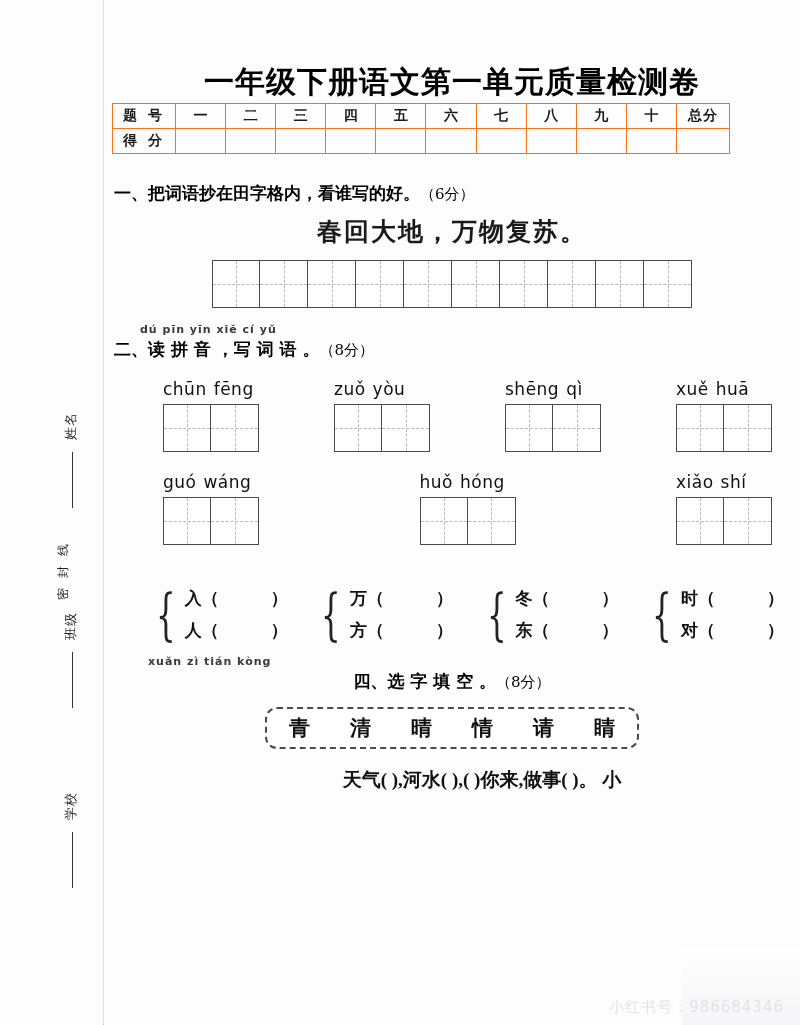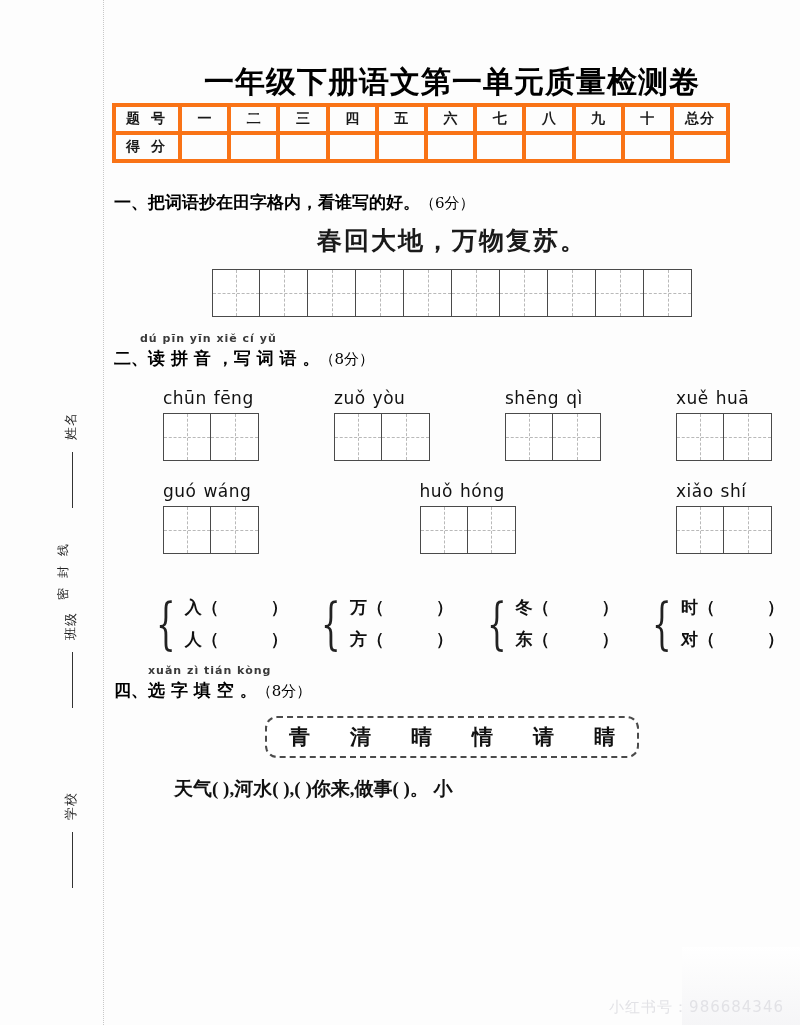--- a/index.html
+++ b/index.html
@@ -86,21 +86,21 @@
   }
 
   
   .score-table-wrap { padding: 0 16px 0 8px; }
   table.score-table {
     border-collapse: collapse;
     width: 618px;
     table-layout: fixed;
   }
   table.score-table td {
-    border: 4px solid #f97316;
+    border: 1px solid #f97316;
     height: 24px;
     text-align: center;
     vertical-align: middle;
     font-size: 14px;
     font-family: "DejaVu Serif", "Liberation Serif", serif;
     font-weight: bold;
     padding: 0;
   }
   table.score-table td.head-cell { width: 62px; letter-spacing: 3px; }
   table.score-table td.total-cell { width: 52px; letter-spacing: 1px; }
@@ -429,21 +429,21 @@
         <div class="pair-item">
           <span class="brace">{</span>
           <span class="pair-lines">
             <span class="pair-line"><span>时</span><span>（</span><span class="blank"></span><span>）</span></span>
             <span class="pair-line"><span>对</span><span>（</span><span class="blank"></span><span>）</span></span>
           </span>
         </div>
       </div>
     </div>
 
-    <div class="section" style="padding-top:28px;">
+    <div class="section" style="padding-top:28px;text-align:center;">
       <div class="sec-head">
         <span class="sec-pinyin" style="left:34px;">xuǎn  zì  tián kòng</span>
         <span>四、</span><span>选 字 填 空 。</span><span class="pts">（8分）</span>
       </div>
 
       <div class="wordbank-wrap">
         <div class="wordbank">
           <span class="wb-char">青</span>
           <span class="wb-char">清</span>
           <span class="wb-char">晴</span>

